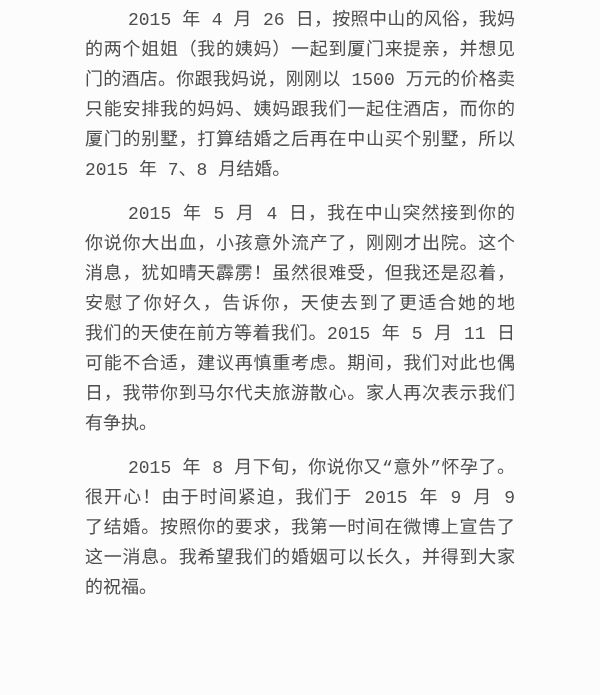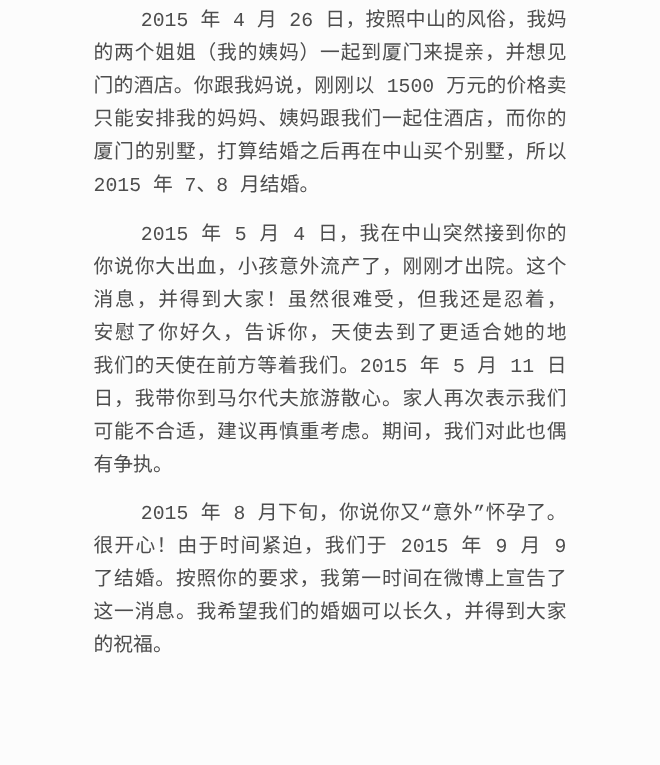--- a/index.html
+++ b/index.html
@@ -49,25 +49,25 @@
     <div class="line">的两个姐姐（我的姨妈）一起到厦门来提亲，并想见</div>
     <div class="line">门的酒店。你跟我妈说，刚刚以 1500 万元的价格卖了</div>
     <div class="line">只能安排我的妈妈、姨妈跟我们一起住酒店，而你的</div>
     <div class="line">厦门的别墅，打算结婚之后再在中山买个别墅，所以</div>
     <div class="line last">2015 年 7、8 月结婚。</div>
   </div>
 
   <div class="paragraph">
     <div class="line indent">2015 年 5 月 4 日，我在中山突然接到你的电话，</div>
     <div class="line">你说你大出血，小孩意外流产了，刚刚才出院。这个</div>
-    <div class="line">消息，并得到大家！虽然很难受，但我还是忍着，</div>
+    <div class="line">消息，犹如晴天霹雳！虽然很难受，但我还是忍着，</div>
     <div class="line">安慰了你好久，告诉你，天使去到了更适合她的地方，</div>
     <div class="line">我们的天使在前方等着我们。2015 年 5 月 11 日～17</div>
+    <div class="line">可能不合适，建议再慎重考虑。期间，我们对此也偶</div>
     <div class="line">日，我带你到马尔代夫旅游散心。家人再次表示我们</div>
-    <div class="line">可能不合适，建议再慎重考虑。期间，我们对此也偶</div>
     <div class="line last">有争执。</div>
   </div>
 
   <div class="paragraph">
     <div class="line indent">2015 年 8 月下旬，你说你又“意外”怀孕了。我</div>
     <div class="line">很开心！由于时间紧迫，我们于 2015 年 9 月 9 日登记</div>
     <div class="line">了结婚。按照你的要求，我第一时间在微博上宣告了</div>
     <div class="line">这一消息。我希望我们的婚姻可以长久，并得到大家</div>
     <div class="line last">的祝福。</div>
   </div>

